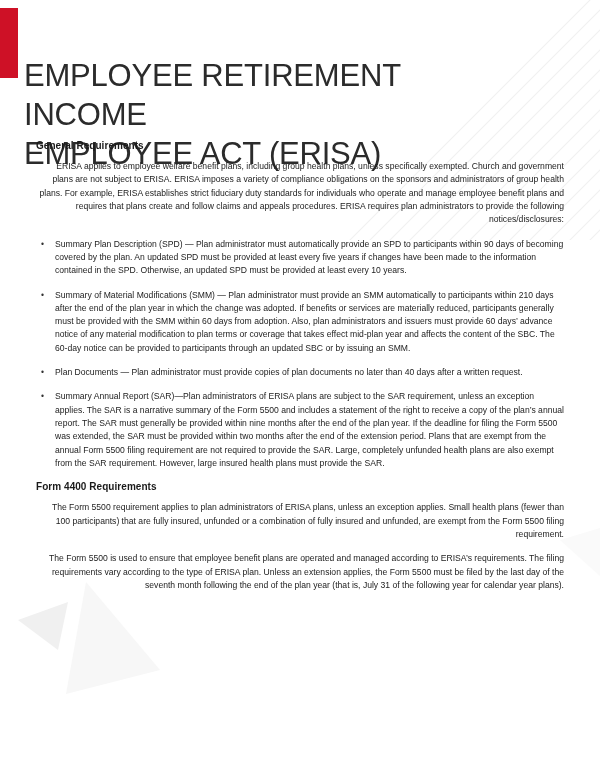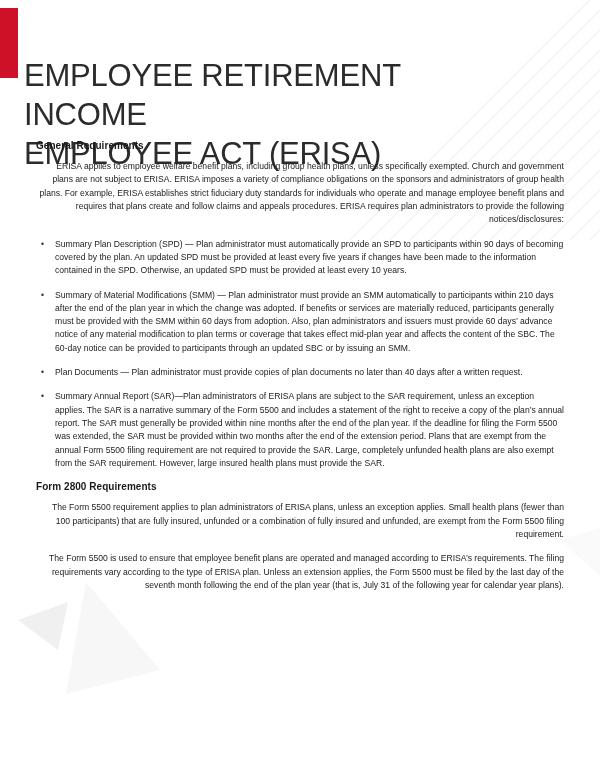--- a/index.html
+++ b/index.html
@@ -200,21 +200,21 @@
       <li>
         <span class="bullet-mark">•</span>
         <span>Plan Documents — Plan administrator must provide copies of plan documents no later than 40 days after a written request.</span>
       </li>
       <li>
         <span class="bullet-mark">•</span>
         <span>Summary Annual Report (SAR)—Plan administrators of ERISA plans are subject to the SAR requirement, unless an exception applies. The SAR is a narrative summary of the Form 5500 and includes a statement of the right to receive a copy of the plan’s annual report. The SAR must generally be provided within nine months after the end of the plan year. If the deadline for filing the Form 5500 was extended, the SAR must be provided within two months after the end of the extension period. Plans that are exempt from the annual Form 5500 filing requirement are not required to provide the SAR. Large, completely unfunded health plans are also exempt from the SAR requirement. However, large insured health plans must provide the SAR.</span>
       </li>
     </ul>
 
-    <h2 class="section-head">Form 2800 Requirements</h2>
+    <h2 class="section-head">Form 4400 Requirements</h2>
 
     <p class="para">The Form 5500 requirement applies to plan administrators of ERISA plans, unless an exception applies. Small health plans (fewer than 100 participants) that are fully insured, unfunded or a combination of fully insured and unfunded, are exempt from the Form 5500 filing requirement.</p>
 
     <p class="para">The Form 5500 is used to ensure that employee benefit plans are operated and managed according to ERISA’s requirements. The filing requirements vary according to the type of ERISA plan. Unless an extension applies, the Form 5500 must be filed by the last day of the seventh month following the end of the plan year (that is, July 31 of the following year for calendar year plans).</p>
 
   </div>
 
   <div class="footer">
     <div class="footer-line">Page 15  |  Richmond Community Schools| Plan Year 2025</div>
     <div class="footer-disclaimer">This Compliance Overview is not intended to be exhaustive nor should any discussion or opinions be construed as legal advice. Readers should contact legal counsel for legal advice.</div>

